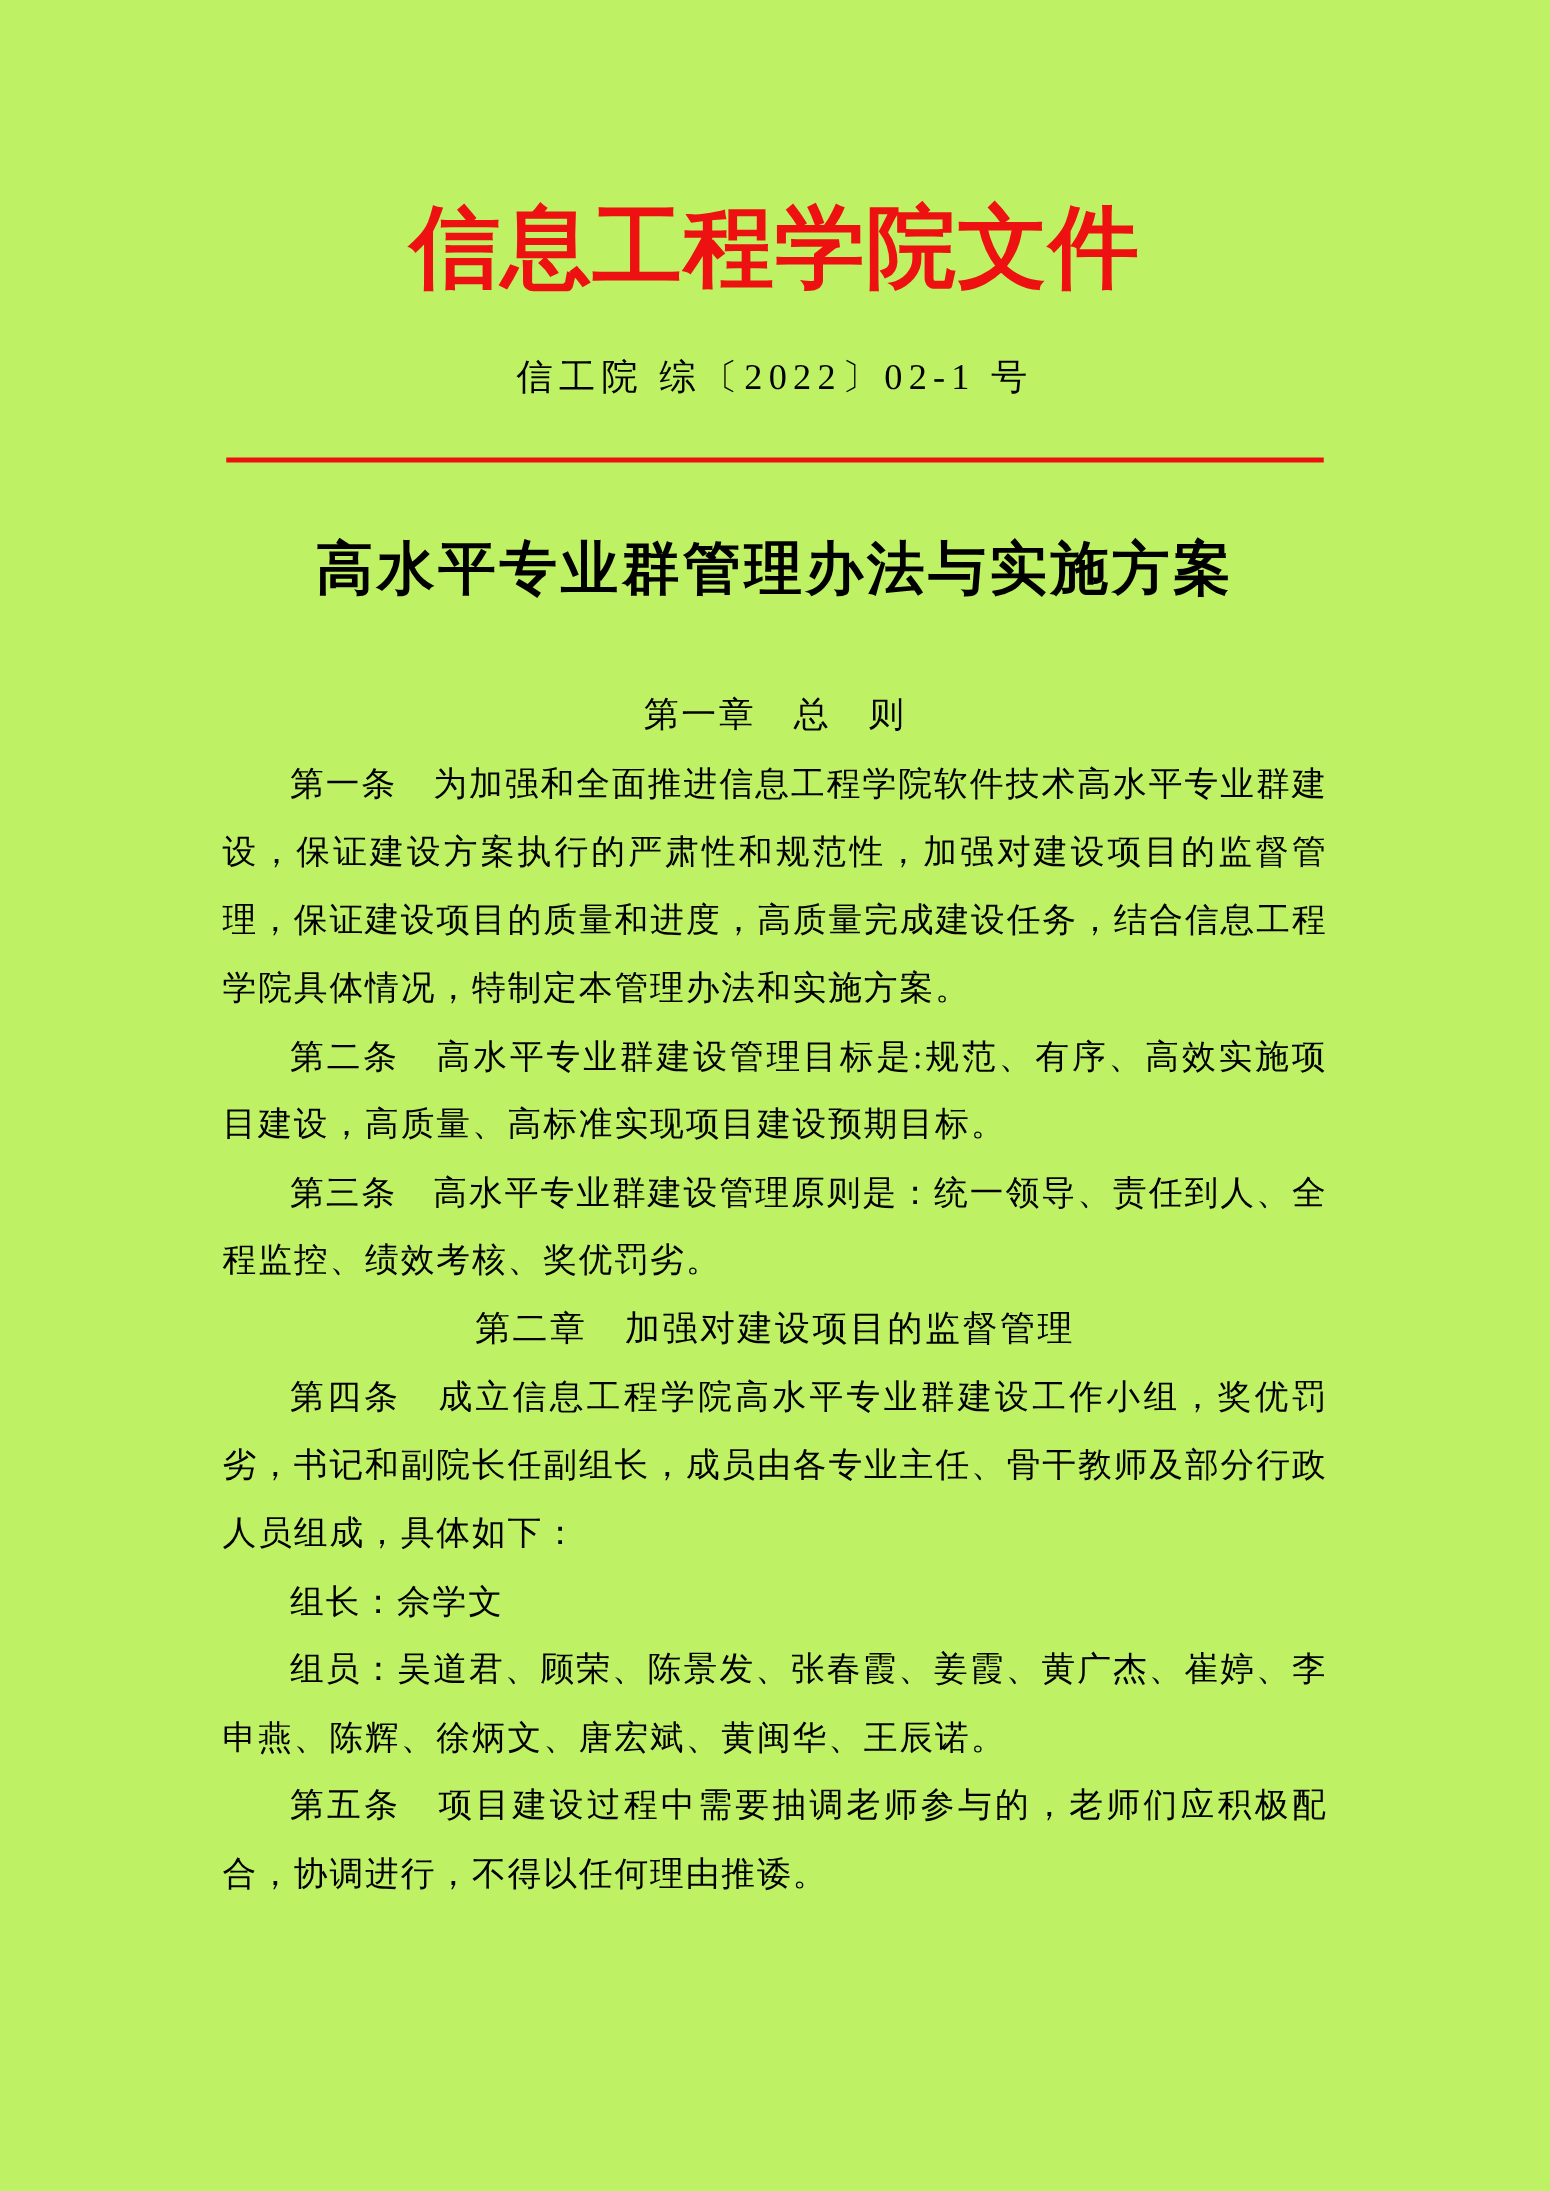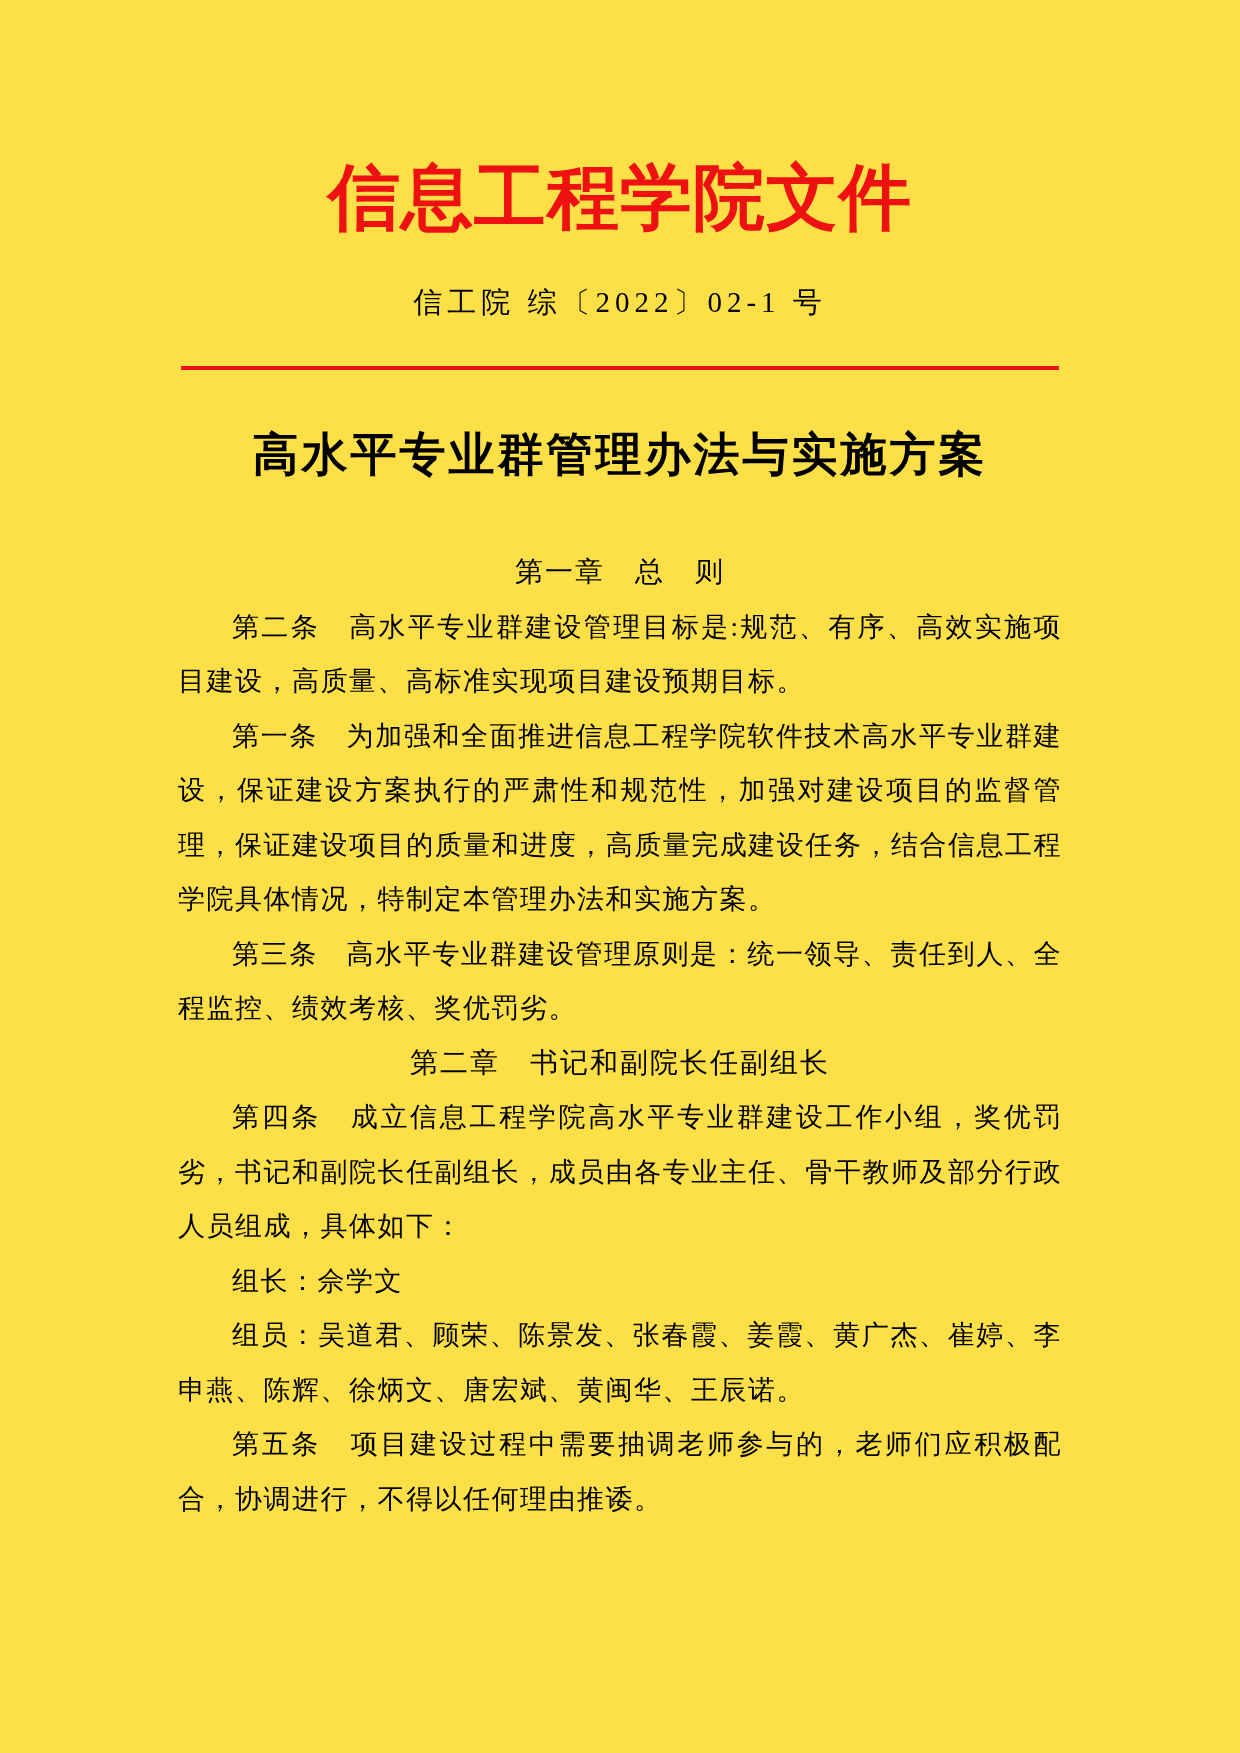--- a/index.html
+++ b/index.html
@@ -1,17 +1,17 @@
 <!DOCTYPE html>
 <html lang="zh"><head>
 <meta charset="utf-8">
 <style>
   html,body{margin:0;padding:0;background:#ffffff;}
   .page{
-    width:1240px;height:1753px;background:#fde047;color:#000;
+    width:1240px;height:1753px;background:#bef264;color:#000;
     overflow:hidden;position:relative;
     font-family:"Liberation Serif","DejaVu Serif",serif;
   }
   .inner{width:884px;margin:0 auto;}
   .org-title{
     margin:158px 0 0 0;
     font-size:72px;line-height:80px;font-weight:bold;
     text-align:center;color:#ee1111;letter-spacing:1px;white-space:nowrap;
   }
   .doc-number{
@@ -46,27 +46,27 @@
     <h1 class="org-title">信息工程学院文件</h1>
 
     <div class="doc-number">信工院 综〔2022〕02-1 号</div>
 
     <hr class="red-rule">
 
     <h2 class="doc-title">高水平专业群管理办法与实施方案</h2>
 
     <h3 class="chapter first">第一章　总　则</h3>
 
+    <p class="body">第一条　为加强和全面推进信息工程学院软件技术高水平专业群建设，保证建设方案执行的严肃性和规范性，加强对建设项目的监督管理，保证建设项目的质量和进度，高质量完成建设任务，结合信息工程学院具体情况，特制定本管理办法和实施方案。</p>
+
     <p class="body">第二条　高水平专业群建设管理目标是:规范、有序、高效实施项目建设，高质量、高标准实现项目建设预期目标。</p>
-
-    <p class="body">第一条　为加强和全面推进信息工程学院软件技术高水平专业群建设，保证建设方案执行的严肃性和规范性，加强对建设项目的监督管理，保证建设项目的质量和进度，高质量完成建设任务，结合信息工程学院具体情况，特制定本管理办法和实施方案。</p>
 
     <p class="body">第三条　高水平专业群建设管理原则是：统一领导、责任到人、全程监控、绩效考核、奖优罚劣。</p>
 
-    <h3 class="chapter">第二章　书记和副院长任副组长</h3>
+    <h3 class="chapter">第二章　加强对建设项目的监督管理</h3>
 
     <p class="body">第四条　成立信息工程学院高水平专业群建设工作小组，奖优罚劣，书记和副院长任副组长，成员由各专业主任、骨干教师及部分行政人员组成，具体如下：</p>
 
     <p class="body">组长：佘学文</p>
 
 
     <p class="body">组员：吴道君、顾荣、陈景发、张春霞、姜霞、黄广杰、崔婷、李申燕、陈辉、徐炳文、唐宏斌、黄闽华、王辰诺。</p>
 
     <p class="body">第五条　项目建设过程中需要抽调老师参与的，老师们应积极配合，协调进行，不得以任何理由推诿。</p>
 

